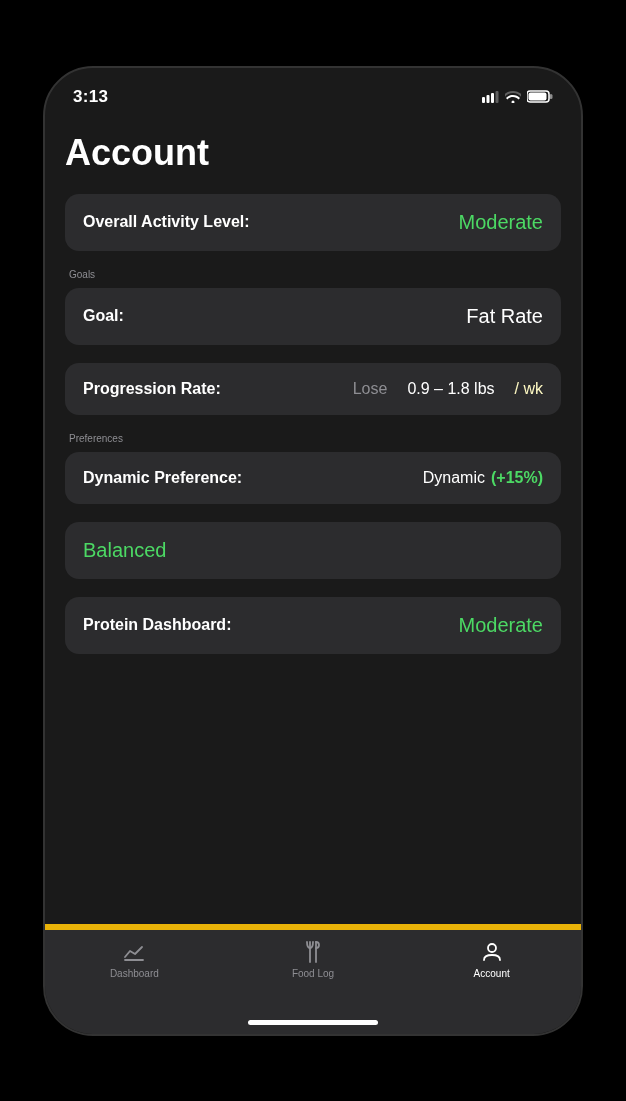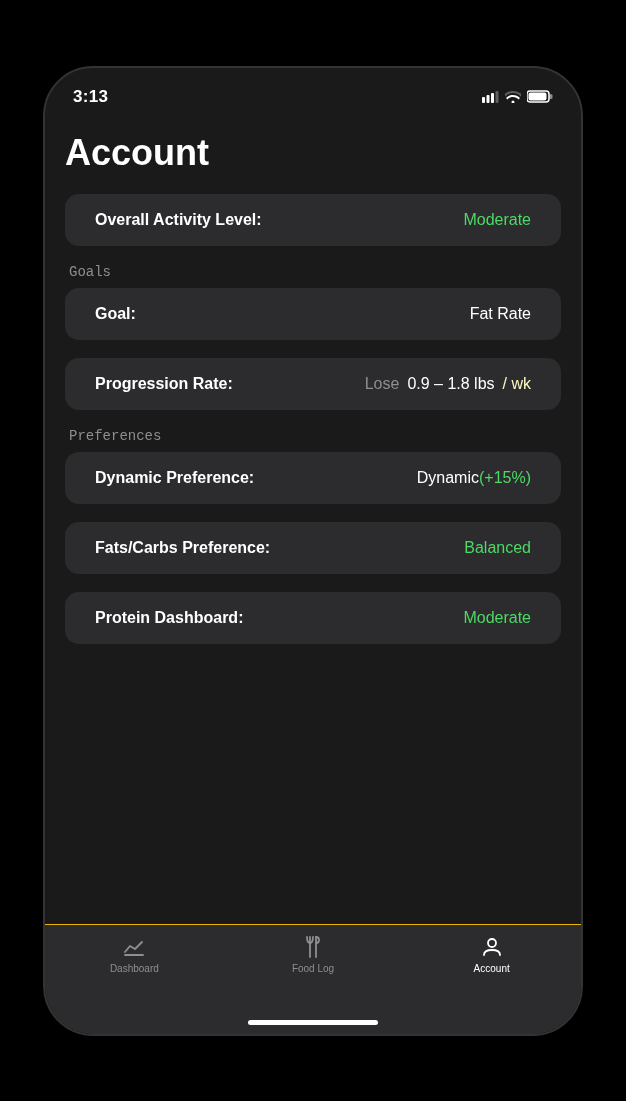--- a/index.html
+++ b/index.html
@@ -72,56 +72,55 @@
       font-size: 36px;
       font-weight: 700;
       color: #fff;
       margin-bottom: 20px;
     }
 
     
     .card {
       background: #2c2c2e;
       border-radius: 14px;
-      padding: 17px 30px;
+      padding: 17px 18px;
       margin-bottom: 18px;
       display: flex;
       justify-content: space-between;
       align-items: center;
     }
 
     .card-label {
       font-size: 16px;
       font-weight: 600;
       color: #fff;
     }
 
     .card-value {
-      font-size: 16px;
+      font-size: 20px;
       color: #fff;
     }
 
     .card-value.green {
       color: #4cd964;
     }
 
     .section-label {
-      font-size: 14px;
+      font-size: 10px;
       color: #8e8e93;
       margin-bottom: 8px;
       margin-top: 6px;
       padding-left: 4px;
-      font-family: Liberation Mono, monospace;
     }
 
     
     .progression-value {
       display: flex;
       align-items: center;
-      gap: 8px;
+      gap: 20px;
       font-size: 16px;
       color: #fff;
     }
 
     .progression-value .lose-text {
       color: #8e8e93;
     }
 
     .progression-value .range-text {
       color: #fff;
@@ -146,37 +145,39 @@
 
     .day-label.active {
       color: #fff;
       font-weight: 600;
     }
 
     
     .calorie-value {
       display: flex;
       align-items: center;
+      gap: 6px;
     }
 
     .calorie-value .dynamic-text {
       color: #fff;
       font-size: 16px;
     }
 
     .calorie-value .pct-text {
       color: #4cd964;
       font-size: 16px;
+      font-weight: bold;
     }
 
     
     .tab-bar {
       height: 88px;
       background: #2c2c2e;
-      border-top: 1px solid #eab308;
+      border-top: 6px solid #eab308;
       display: flex;
       justify-content: space-around;
       align-items: flex-start;
       padding-top: 10px;
       flex-shrink: 0;
     }
 
     .tab-item {
       display: flex;
       flex-direction: column;
@@ -274,21 +275,20 @@
       <div class="card">
         <span class="card-label">Dynamic Preference:</span>
         <div class="calorie-value">
           <span class="dynamic-text">Dynamic</span>
           <span class="pct-text">(+15%)</span>
         </div>
       </div>
 
 
       <div class="card">
-        <span class="card-label">Fats/Carbs Preference:</span>
         <span class="card-value green">Balanced</span>
       </div>
 
       <div class="card">
         <span class="card-label">Protein Dashboard:</span>
         <span class="card-value green">Moderate</span>
       </div>
 
 
     </div>

